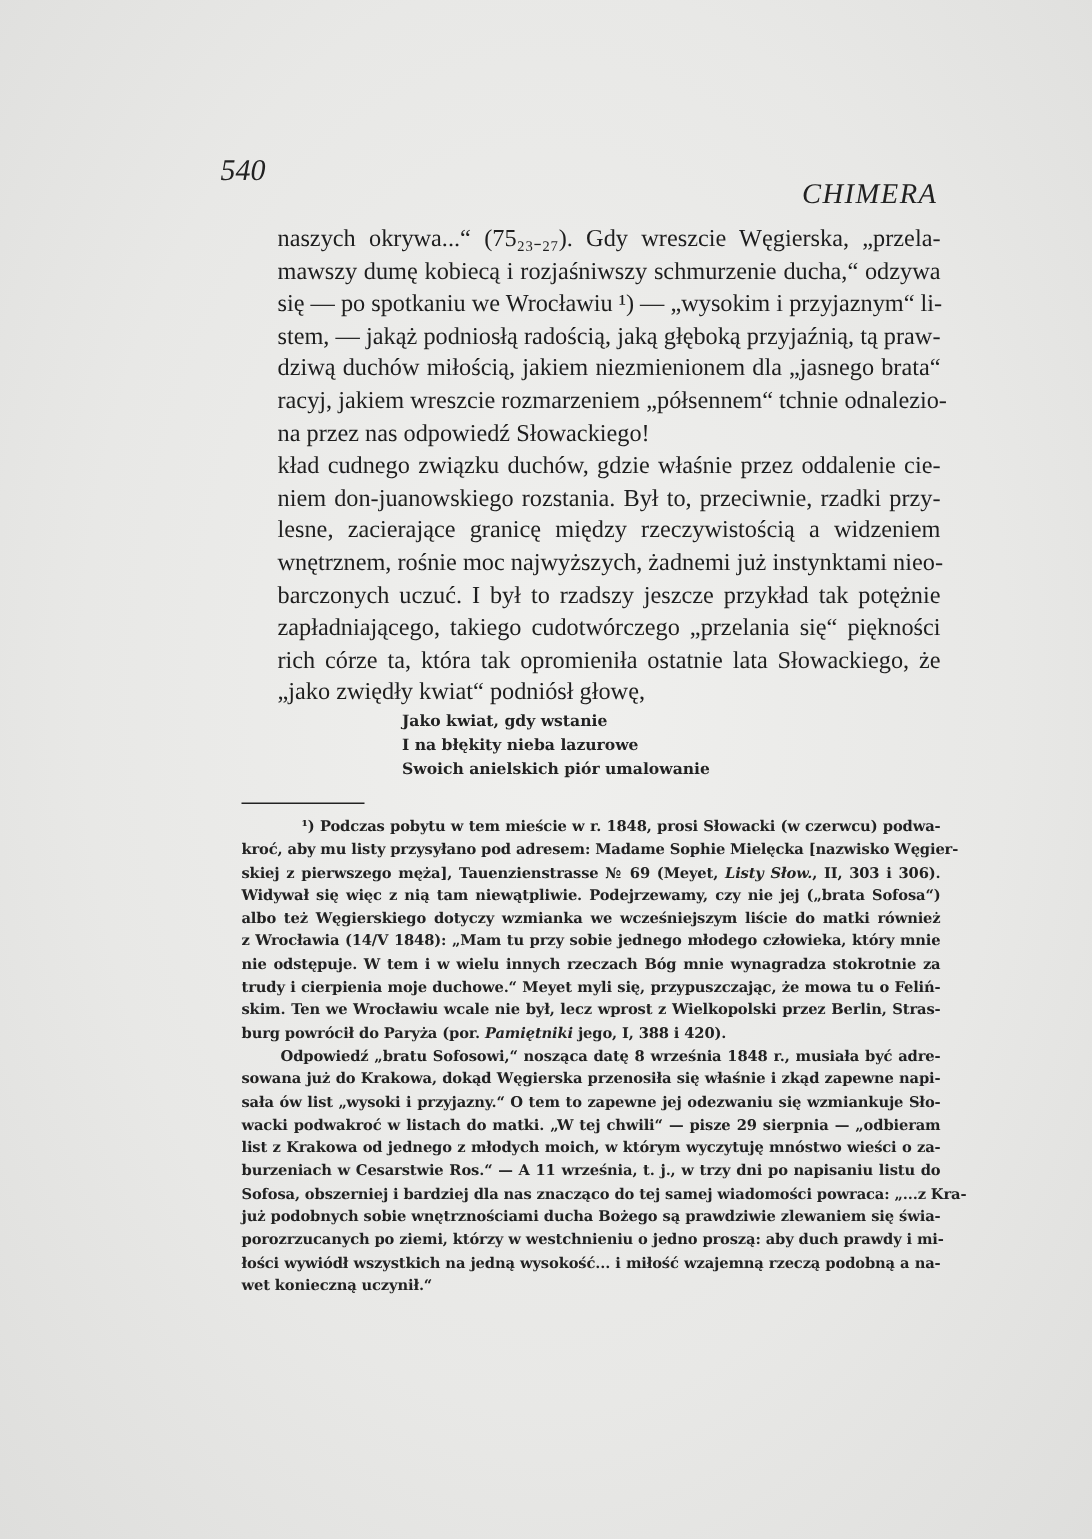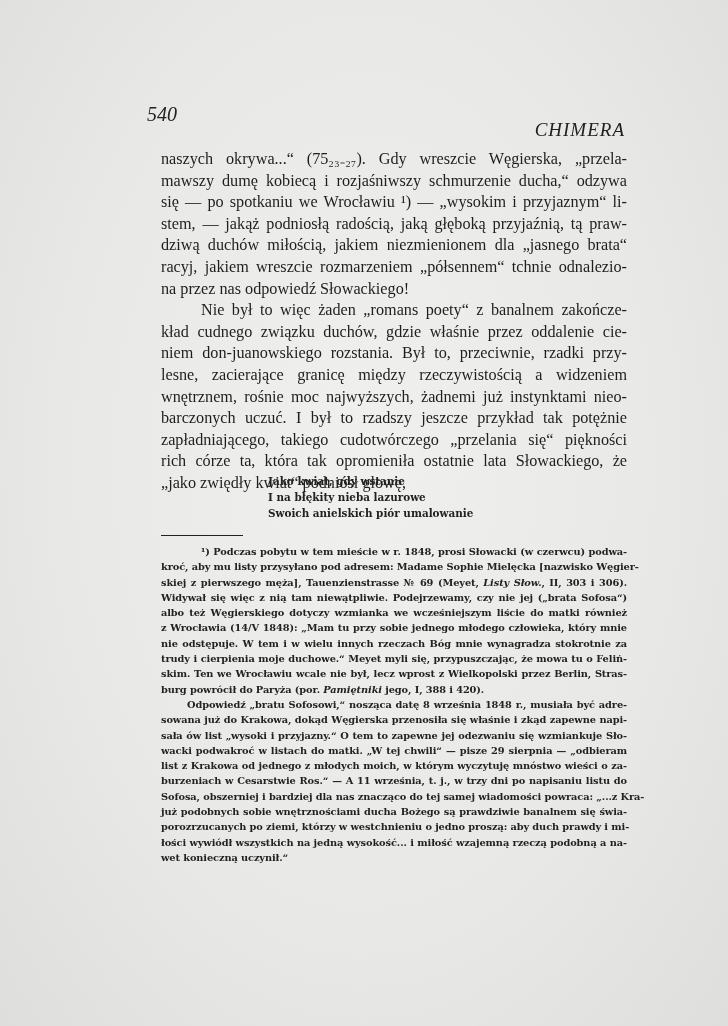--- a/index.html
+++ b/index.html
@@ -21,21 +21,21 @@
   }
   .running-title {
     position: absolute; right: 0; top: 16px;
     font-family: "Liberation Serif", serif; font-style: italic; font-size: 19px; letter-spacing: 1px; color: #222;
   }
   .body-text {
     position: absolute; top: 149px; left: 161px; width: 466px;
     font-family: "Liberation Serif", serif; font-size: 16.2px; line-height: 21.6px;
     color: #1e1e1e;
   }
-  .line { display: block; white-space: nowrap; text-align: justify; text-align-last: justify; height: 21.6px; }
+  .line { display: block; white-space: nowrap; text-align: justify; text-align-last: justify; height: 21.6px; margin-left: 24px; }
   .line.last { text-align-last: left; }
   .line.indent { padding-left: 40px; }
   .verse {
     position: absolute; top: 474px; left: 268px;
     font-family: "DejaVu Serif", serif; font-weight: bold; font-size: 10.4px; line-height: 15.8px; color: #222;
   }
   .verse span { display: block; white-space: nowrap; }
   .rule {
     position: absolute; top: 535px; left: 161px; width: 82px; height: 0;
     border-top: 1.4px solid #222;
@@ -61,21 +61,20 @@
   </div>
 
   <div class="body-text">
     <span class="line">naszych okrywa...“ (75₂₃₋₂₇). Gdy wreszcie Węgierska, „przela-</span>
     <span class="line">mawszy dumę kobiecą i rozjaśniwszy schmurzenie ducha,“ odzywa</span>
     <span class="line">się — po spotkaniu we Wrocławiu ¹) — „wysokim i przyjaznym“ li-</span>
     <span class="line">stem, — jakąż podniosłą radością, jaką głęboką przyjaźnią, tą praw-</span>
     <span class="line">dziwą duchów miłością, jakiem niezmienionem dla „jasnego brata“</span>
     <span class="line">racyj, jakiem wreszcie rozmarzeniem „półsennem“ tchnie odnalezio-</span>
     <span class="line last">na przez nas odpowiedź Słowackiego!</span>
-    <span class="line indent">Nie był to więc żaden „romans poety“ z banalnem zakończe-</span>
     <span class="line">kład cudnego związku duchów, gdzie właśnie przez oddalenie cie-</span>
     <span class="line">niem don-juanowskiego rozstania. Był to, przeciwnie, rzadki przy-</span>
     <span class="line">lesne, zacierające granicę między rzeczywistością a widzeniem</span>
     <span class="line">wnętrznem, rośnie moc najwyższych, żadnemi już instynktami nieo-</span>
     <span class="line">barczonych uczuć. I był to rzadszy jeszcze przykład tak potężnie</span>
     <span class="line">zapładniającego, takiego cudotwórczego „przelania się“ piękności</span>
     <span class="line">rich córze ta, która tak opromieniła ostatnie lata Słowackiego, że</span>
     <span class="line last">„jako zwiędły kwiat“ podniósł głowę,</span>
   </div>
 
@@ -98,19 +97,19 @@
     <span class="fline">trudy i cierpienia moje duchowe.“ Meyet myli się, przypuszczając, że mowa tu o Feliń-</span>
     <span class="fline">skim. Ten we Wrocławiu wcale nie był, lecz wprost z Wielkopolski przez Berlin, Stras-</span>
     <span class="fline last"><span>burg powrócił do Paryża (por. </span><span class="it">Pamiętniki</span><span> jego, I, 388 i 420).</span></span>
     <span class="fline indent">Odpowiedź „bratu Sofosowi,“ nosząca datę 8 września 1848 r., musiała być adre-</span>
     <span class="fline">sowana już do Krakowa, dokąd Węgierska przenosiła się właśnie i zkąd zapewne napi-</span>
     <span class="fline">sała ów list „wysoki i przyjazny.“ O tem to zapewne jej odezwaniu się wzmiankuje Sło-</span>
     <span class="fline">wacki podwakroć w listach do matki. „W tej chwili“ — pisze 29 sierpnia — „odbieram</span>
     <span class="fline">list z Krakowa od jednego z młodych moich, w którym wyczytuję mnóstwo wieści o za-</span>
     <span class="fline">burzeniach w Cesarstwie Ros.“ — A 11 września, t. j., w trzy dni po napisaniu listu do</span>
     <span class="fline">Sofosa, obszerniej i bardziej dla nas znacząco do tej samej wiadomości powraca: „...z Kra-</span>
-    <span class="fline">już podobnych sobie wnętrznościami ducha Bożego są prawdziwie banalnem się świa-</span>
+    <span class="fline">już podobnych sobie wnętrznościami ducha Bożego są prawdziwie zlewaniem się świa-</span>
     <span class="fline">porozrzucanych po ziemi, którzy w westchnieniu o jedno proszą: aby duch prawdy i mi-</span>
     <span class="fline">łości wywiódł wszystkich na jedną wysokość... i miłość wzajemną rzeczą podobną a na-</span>
     <span class="fline last">wet konieczną uczynił.“</span>
   </div>
 
 </div>
 
 </body></html>

